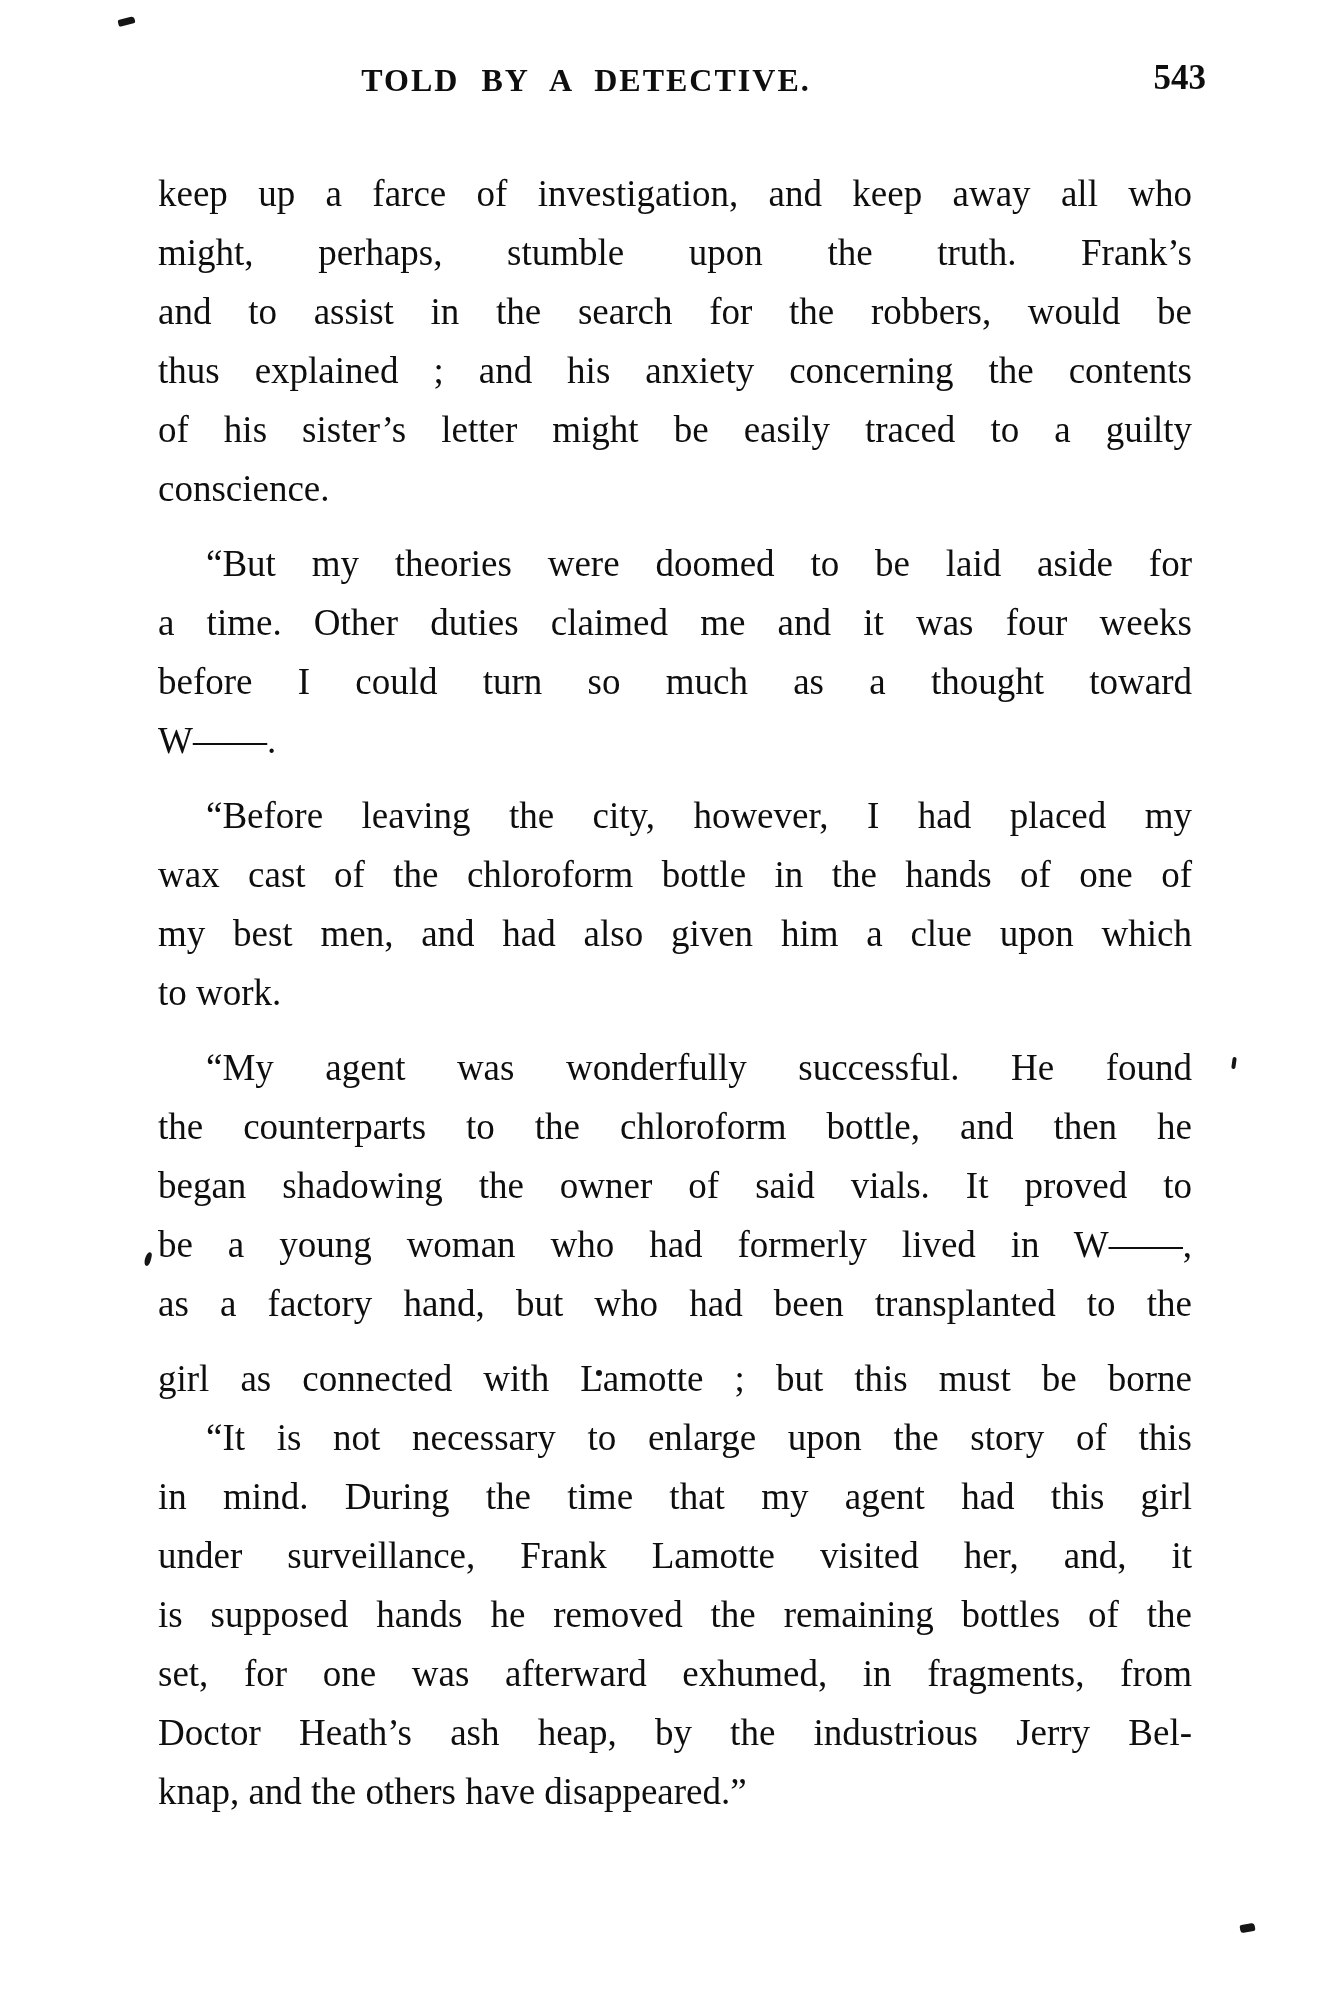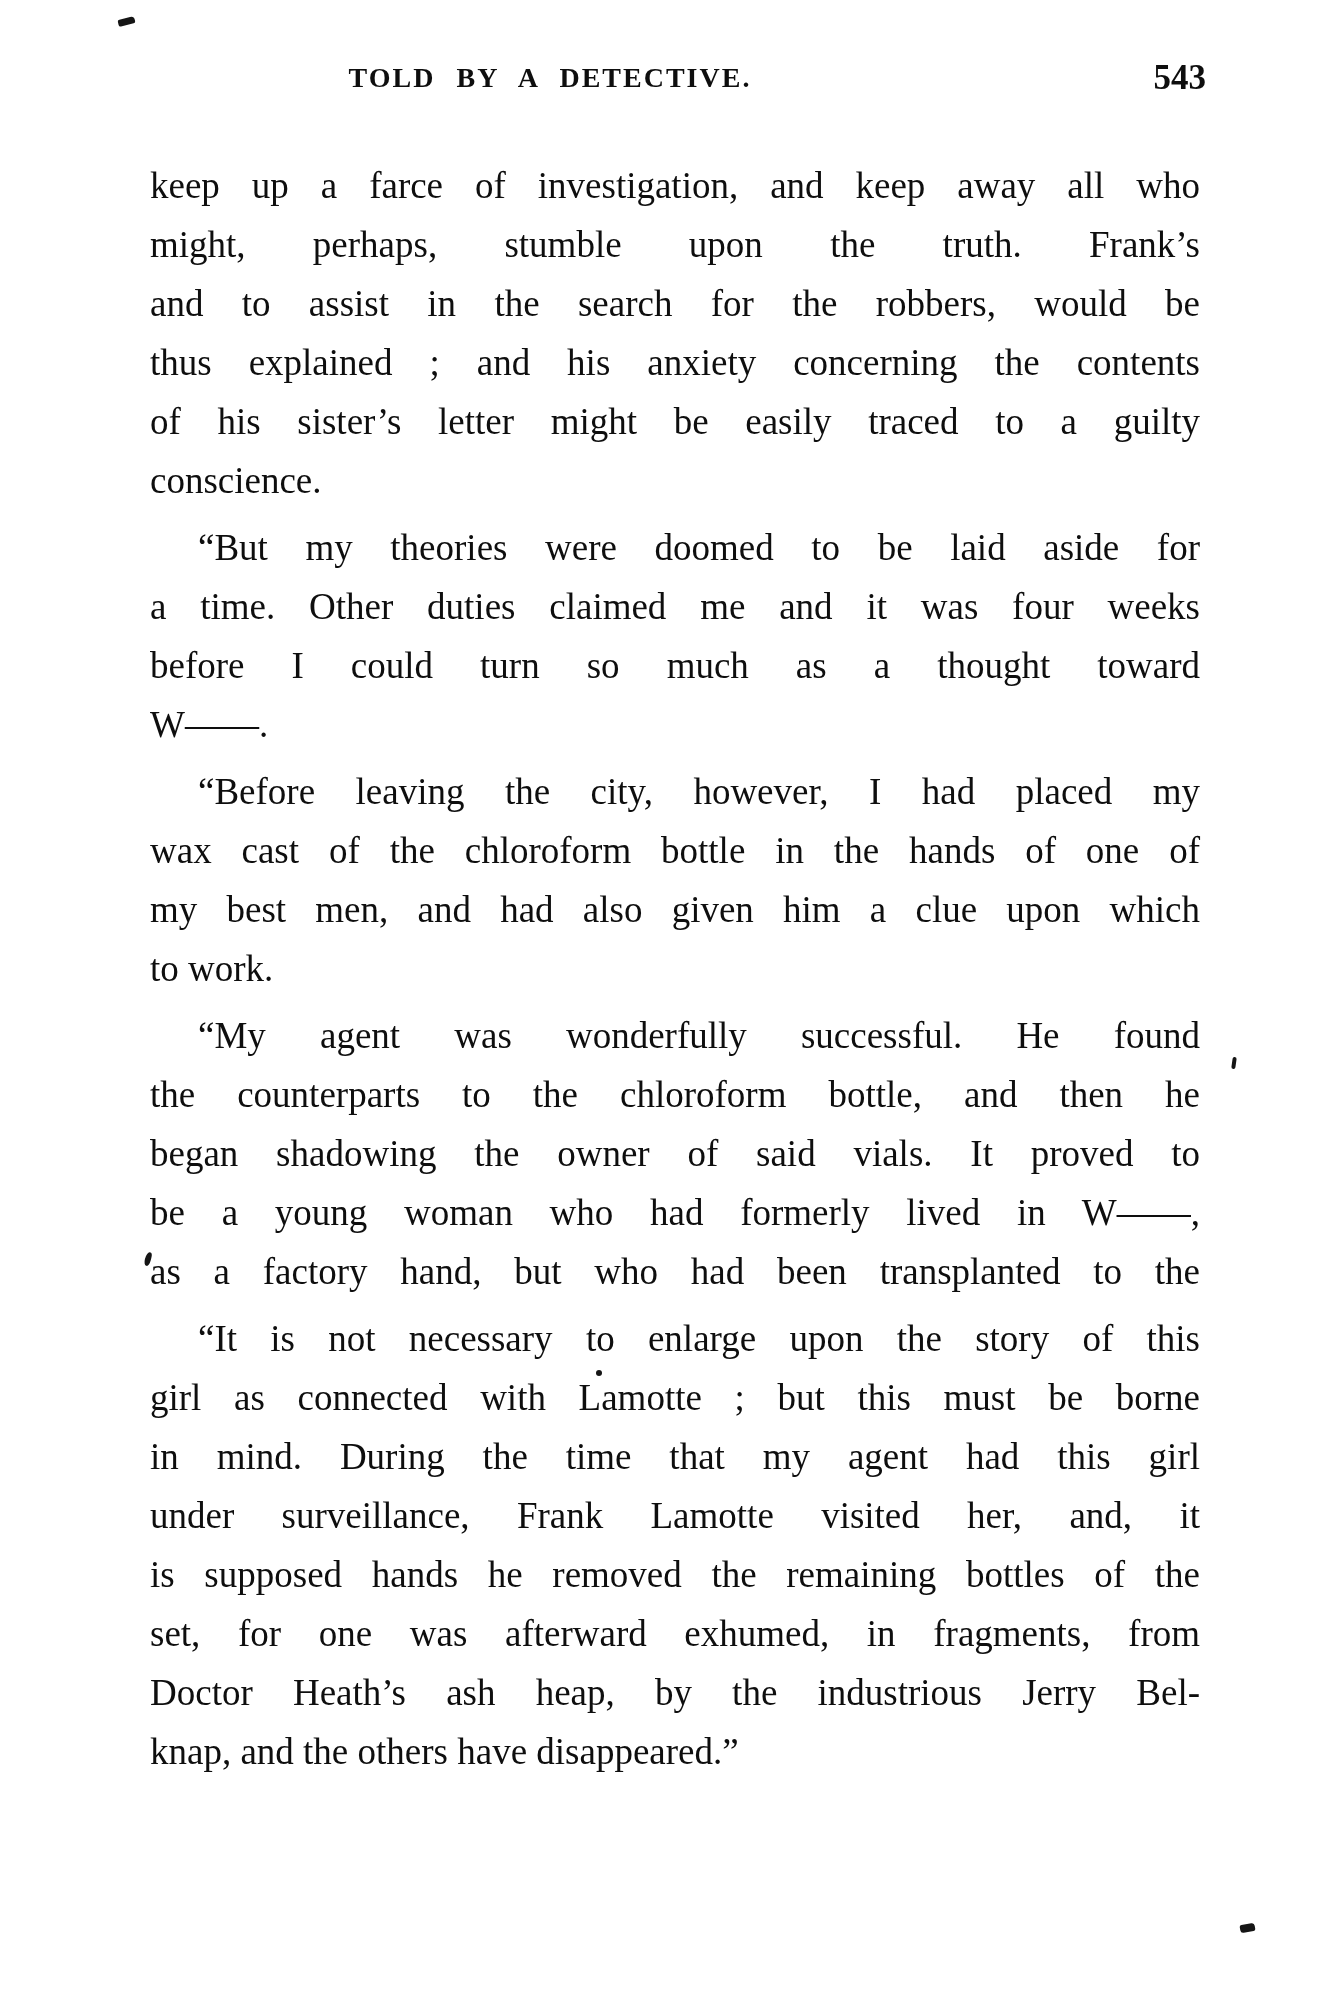--- a/index.html
+++ b/index.html
@@ -17,38 +17,38 @@
     left: 142px;
     top: 62px;
     width: 1066px;
   }
   .running-head {
     position: relative;
     height: 86px;
   }
   .running-title {
     position: absolute;
-    left: 408px;
+    left: 444px;
     top: 0;
     transform: translateX(-50%);
-    font-size: 28px;
+    font-size: 32px;
     font-weight: bold;
     letter-spacing: 2px;
     word-spacing: 12px;
     white-space: nowrap;
   }
   .page-number {
     position: absolute;
     right: 2px;
     top: -4px;
     font-size: 35px;
     font-weight: bold;
   }
   .body-text { font-size: 37px; }
-  .para { margin: 8px; }
+  .para { margin: 16px; }
   .line {
     height: 59px;
     line-height: 59px;
     white-space: nowrap;
     text-align: left;
   }
   .line.just {
     white-space: normal;
     text-align: justify;
     text-align-last: justify;
@@ -109,22 +109,22 @@
 
       <div class="para">
         <div class="line just indent">“My agent was wonderfully successful.  He found</div>
         <div class="line just">the counterparts to the chloroform bottle, and then he</div>
         <div class="line just">began shadowing the owner of said vials.  It proved to</div>
         <div class="line just">be a young woman who had formerly lived in W——,</div>
         <div class="line just">as a factory hand, but who had been transplanted to the</div>
       </div>
 
       <div class="para">
+        <div class="line just">girl as connected with Lamotte ; but this must be borne</div>
         <div class="line just indent">“It is not necessary to enlarge upon the story of this</div>
-        <div class="line just">girl as connected with Lamotte ; but this must be borne</div>
         <div class="line just">in mind.  During the time that my agent had this girl</div>
         <div class="line just">under surveillance, Frank Lamotte visited her, and, it</div>
         <div class="line just">is supposed hands he removed the remaining bottles of the</div>
         <div class="line just">set, for one was afterward exhumed, in fragments, from</div>
         <div class="line just">Doctor Heath’s ash heap, by the industrious Jerry Bel-</div>
         <div class="line">knap, and the others have disappeared.”</div>
       </div>
 
     </div>
   </div>

